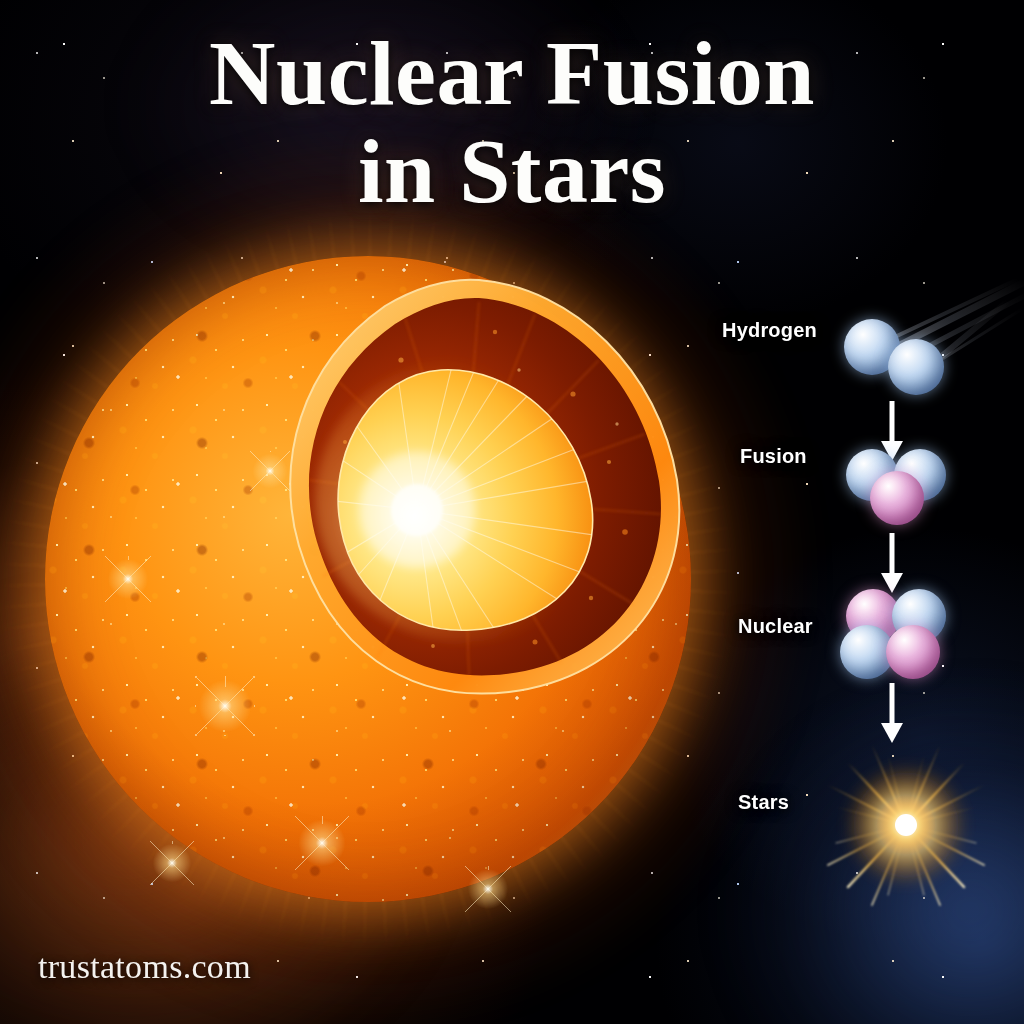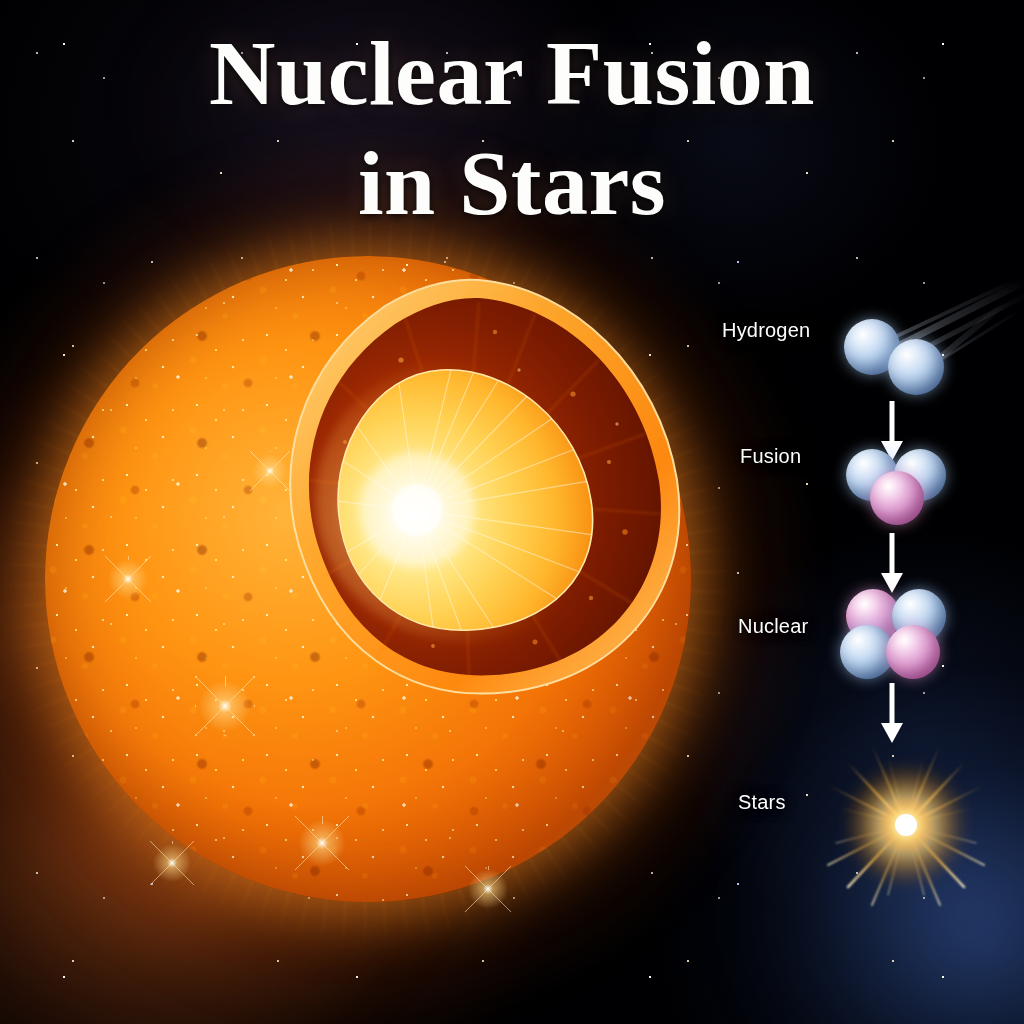--- a/index.html
+++ b/index.html
@@ -82,21 +82,21 @@
   }
   .title-line {
     font-family: "Liberation Serif", "DejaVu Serif", serif;
     font-weight: bold;
     color: #fdfdfb;
     letter-spacing: 0.5px;
     line-height: 0.98;
     text-shadow: 0 2px 10px rgba(0,0,0,0.9), 0 0 26px rgba(255,190,120,0.18);
   }
   .title-line-1 { font-size: 92px; }
-  .title-line-2 { font-size: 92px; margin-top: 20px; }
+  .title-line-2 { font-size: 92px; margin-top: 8px; }
 
   
   .sun-wrap {
     position: absolute;
     left: 45px; top: 256px;
     width: 646px; height: 646px;
     z-index: 20;
   }
   .sun-corona {
     position: absolute;
@@ -191,21 +191,21 @@
   .chain {
     position: absolute;
     left: 700px; top: 285px;
     width: 324px; height: 600px;
     z-index: 45;
   }
   .stage-label {
     position: absolute;
     color: #ffffff;
     font-size: 20px;
-    font-weight: 400;
+    font-weight: 700;
     letter-spacing: 0.2px;
     white-space: nowrap;
     text-shadow: 0 1px 6px rgba(0,0,0,0.95), 0 0 14px rgba(0,0,0,0.7);
   }
   .atom {
     position: absolute;
     border-radius: 50%;
   }
   .atom-h {
     background:
@@ -528,14 +528,15 @@
             <line x1="0" y1="0" x2="-48" y2="52"></line>
           </g>
         </g>
       </g>
       <circle cx="100" cy="100" r="62" fill="url(#burstCore)" filter="url(#burstGlow)" opacity="0.9"></circle>
       <circle cx="100" cy="100" r="30" fill="url(#burstCore)"></circle>
       <circle cx="100" cy="100" r="11" fill="#ffffff"></circle>
     </svg>
   </div>
 
+  <div class="watermark">trustatoms.com</div>
 
 </div>
 
 </body></html>

